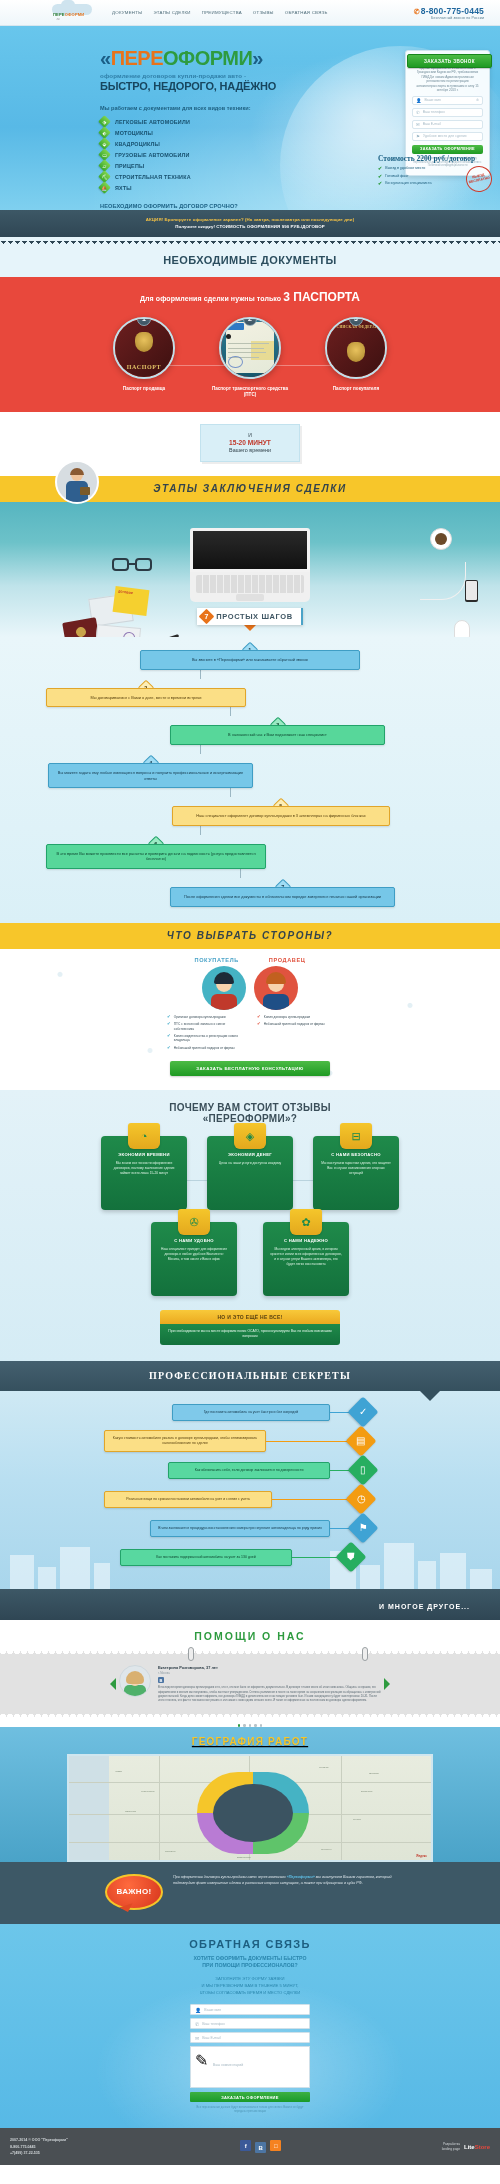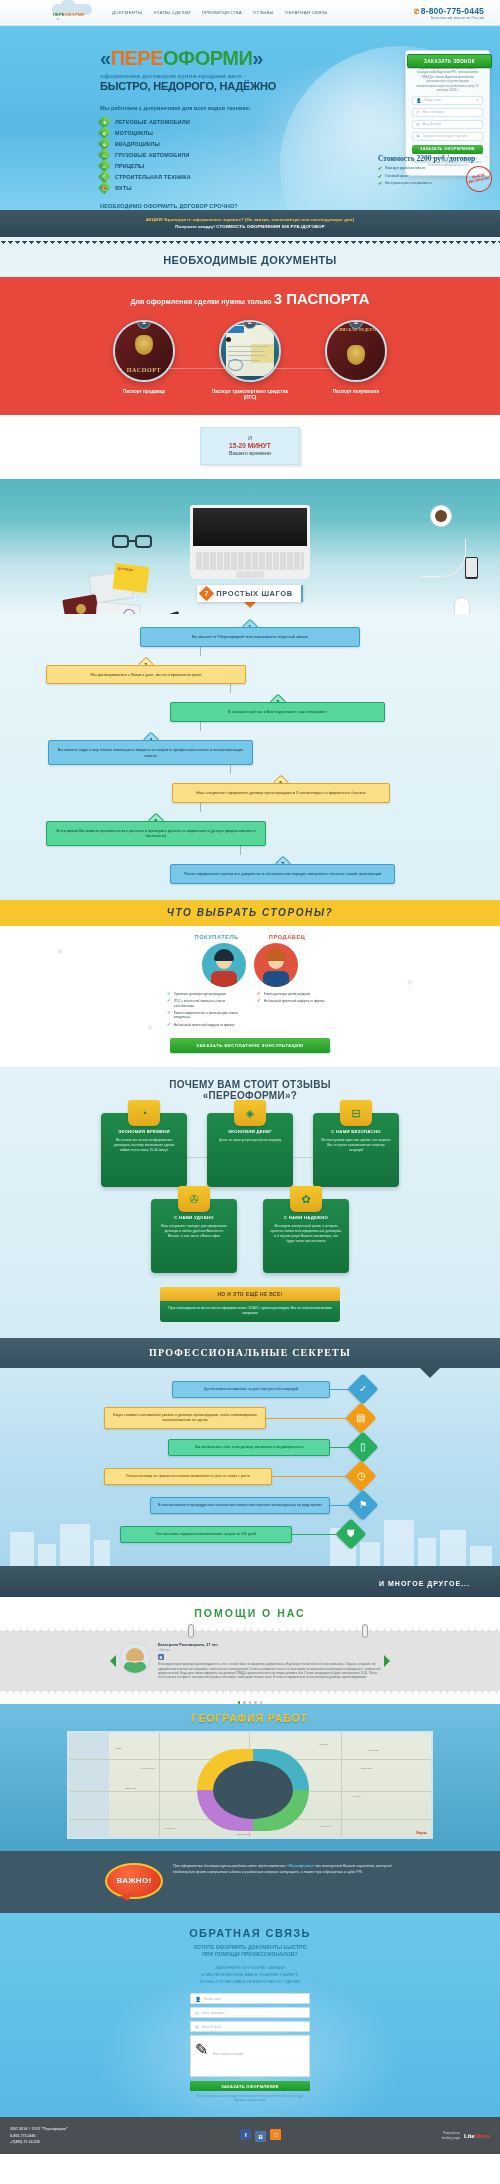--- a/index.html
+++ b/index.html
@@ -108,21 +108,21 @@
   .band.ice h2 { font-size:11px; font-weight:bold; color:#2b4d5e; letter-spacing:.4px;}
   .band.yellow { background:#f7c62a; padding:7px 0 8px;}
   .band.yellow h2 { font-size:10px; font-weight:bold; color:#33434c; letter-spacing:1.6px; font-style:italic;}
   .band.yellow:after{content:"";position:absolute;left:50%;bottom:-7px;margin-left:-7px;border:7px solid transparent;border-top-color:#f7c62a;}
   .band.dark { background:linear-gradient(#44606f,#35505e); padding:9px 0 10px;font-family:Liberation Serif, serif;}
   .band.dark h2 { font-size:10px; font-weight:bold; color:#fff; letter-spacing:1.2px;}
 
   
   .docs { background:#e8483c; padding:13px 0 14px; position:relative; overflow:hidden;}
   .docs .head { text-align:center; font-size:7px; font-weight:bold; color:#fff; letter-spacing:.1px;}
-  .docs .head b { font-size:15px; letter-spacing:0;}
+  .docs .head b { font-size:12px; letter-spacing:0;}
   .docrow { display:flex; justify-content:center; gap:28px; margin-top:13px; position:relative;}
   .docrow:before{content:"";position:absolute;left:120px;right:120px;top:48px;height:1px;background:rgba(255,255,255,.35);}
   .doc { width:78px; text-align:center; position:relative; z-index:2;}
   .doc .circ { width:62px; height:62px; margin:0 auto; border-radius:50%; overflow:hidden;
                border:2px solid #bfe0ea; position:relative; box-shadow:0 2px 6px rgba(0,0,0,.25);}
   .doc .num { position:absolute; left:50%; top:-7px; margin-left:-7px; width:14px; height:14px; border-radius:50%;
               background:linear-gradient(#5b7383,#3b5361); color:#fff; font-size:7px; font-weight:bold;
               display:flex; align-items:center; justify-content:center; z-index:3; border:1px solid #8fa9b6;}
   .doc .lbl { font-size:4.6px; color:#fff; font-weight:bold; margin-top:7px; line-height:1.35;}
   .pp-red{ position:absolute; inset:0; background:linear-gradient(135deg,#6d1f1f,#3c1010);}
@@ -310,21 +310,21 @@
   .review .name { font-size:3.9px; font-weight:bold; color:#2b3b45;}
   .review .city { font-size:2.8px; color:#8d9aa1; margin-top:1px;}
   .vk { width:6px; height:6px; background:#4c75a3; color:#fff; font-size:4px; font-weight:bold;
         display:flex; align-items:center; justify-content:center; border-radius:1px; margin-top:2px;}
   .review .body { font-size:2.7px; color:#5b6a73; line-height:1.55; margin-top:3px;}
   .dots { display:flex; justify-content:center; gap:3px; padding:7px 0 0; background:#fff;}
   .dots i { width:2.5px; height:2.5px; border-radius:50%; background:#b9c3c8;}
   .dots i.on{ background:#2e9b3f;}
 
   
-  .geo { position:relative; background:linear-gradient(#6fbfe0,#4aa3c8); padding:0 0 12px;}
+  .geo { position:relative; background:linear-gradient(#6fbfe0,#4aa3c8); padding:0 0 0;text-decoration:underline;}
   .geo .hdr { text-align:center; padding:9px 0 7px;}
   .geo .hdr h2 { font-size:10px; font-weight:bold; color:#f7c62a; letter-spacing:1.2px; text-shadow:0 1px 1px rgba(0,0,0,.25);}
   .mapbox { width:366px; height:108px; margin:0 auto; border:2px solid #cfe6ef; position:relative; overflow:hidden;
             background:linear-gradient(#e8ecdf,#dfe5d6);}
   .mapbox .rd { position:absolute; background:#c9cfc0; height:1px;}
   .mapbox .wt { position:absolute; background:#b9d8e6;}
   .mapcity { position:absolute; font-size:2.4px; color:#7d8a77;}
   .ymark { position:absolute; right:4px; bottom:2px; font-size:3px; color:#c0392b; font-weight:bold;}
 
   
@@ -550,20 +550,29 @@
 
   <div class="minutes-wrap">
     <div class="minutes">
       <div class="m1">И</div>
       <div class="m2">15-20 МИНУТ</div>
       <div class="m3">Вашего времени</div>
     </div>
   </div>
 
   <div style="height:14px;background:#fff"></div>
+  <div class="band yellow stages-band">
+    <div class="avatar-top">
+      <div class="body"></div>
+        <div class="case"></div>
+        <div class="head"></div>
+        <div class="hair"></div>
+    </div>
+    <h2>ЭТАПЫ ЗАКЛЮЧЕНИЯ СДЕЛКИ</h2>
+  </div>
 
   <div class="desk">
     <div class="laptop">
       <div class="screen"></div>
         <div class="base">
           <div class="kb"></div>
           <div class="pad"></div>
         </div>
     </div>
     <div class="cup"></div>

